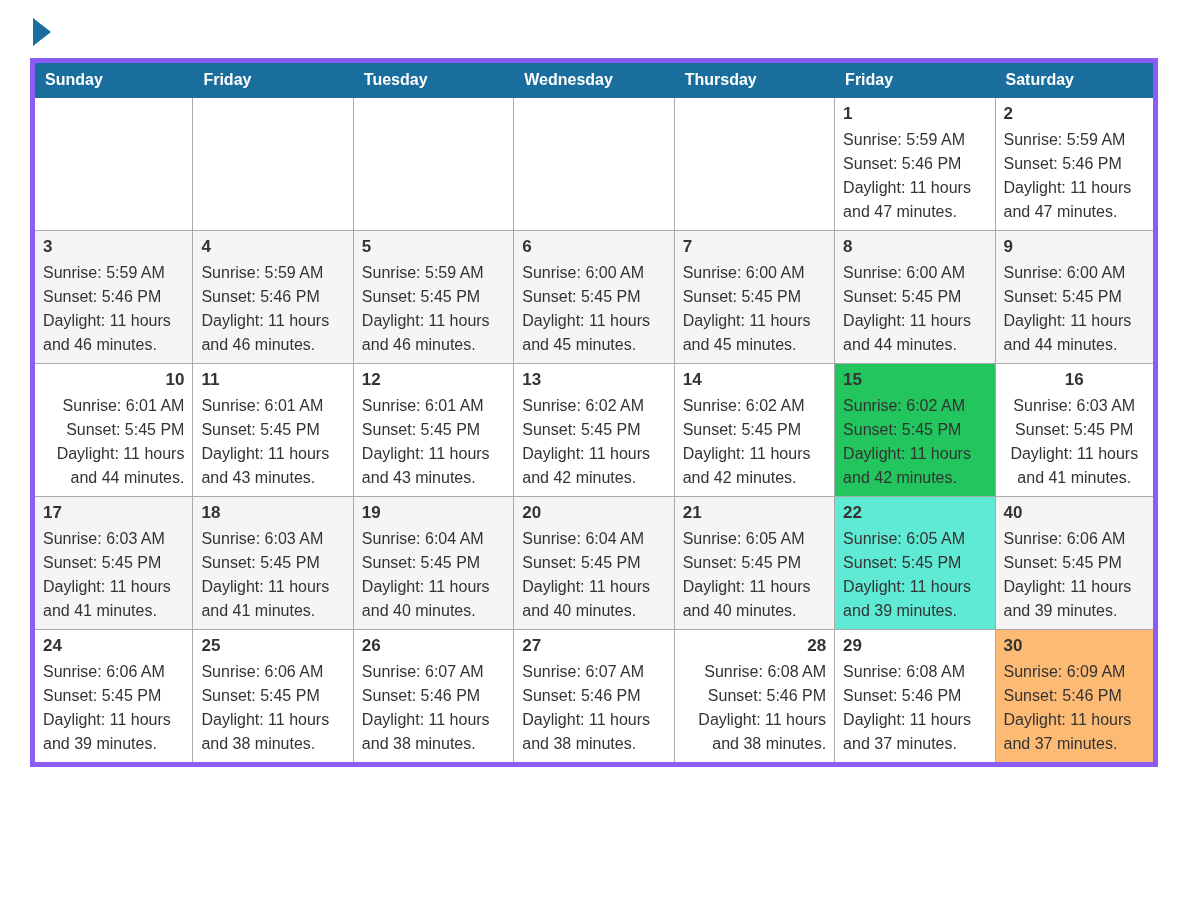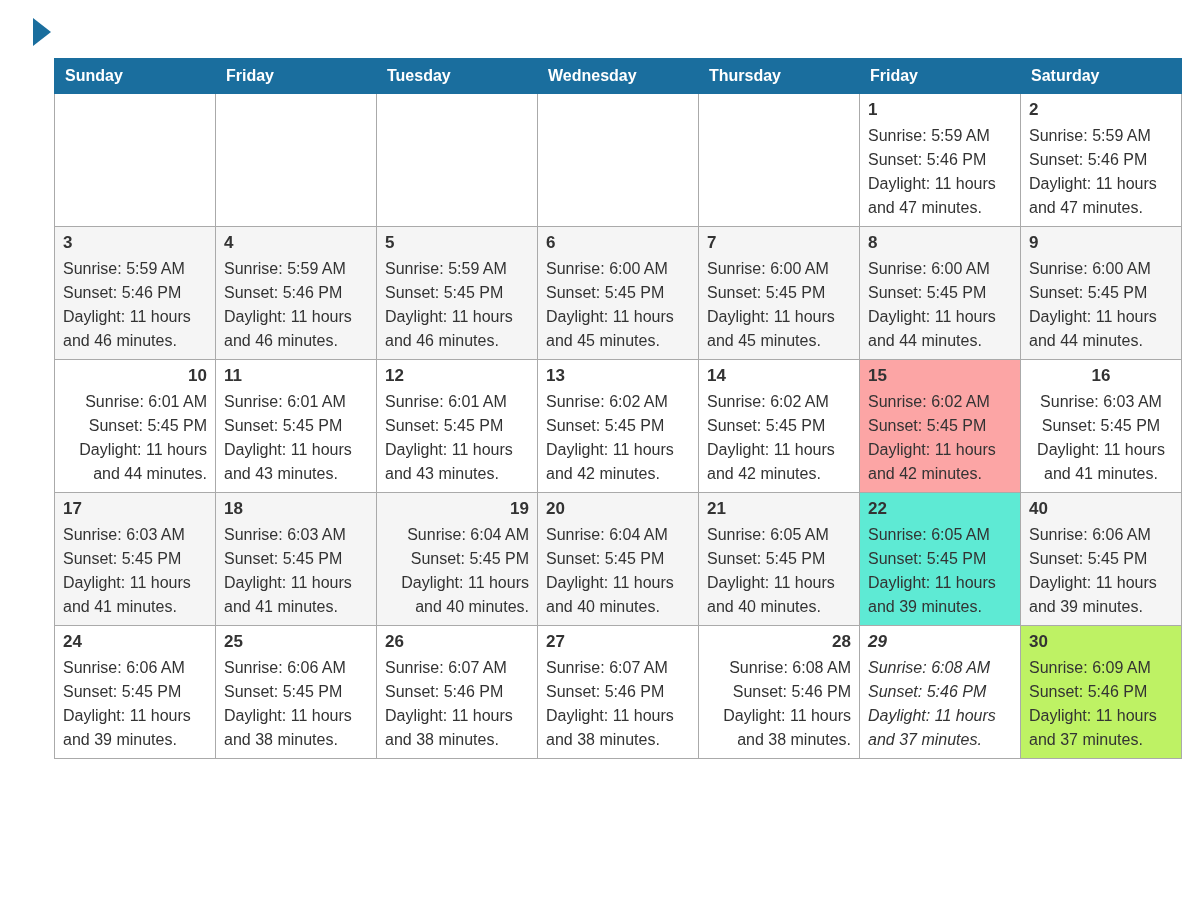--- a/index.html
+++ b/index.html
@@ -57,22 +57,21 @@
       line-height: 1.1;
     }
     .location {
       font-size: 22px;
       color: #555;
       margin-top: 4px;
     }
     .calendar {
       width: 100%;
       border-collapse: collapse;
-      border: 1px solid #8b5cf6;
-      margin-left: 24px;
+      border: 5px solid #8b5cf6;
     }
     .calendar th {
       background-color: #1a6e9e;
       color: #fff;
       padding: 8px 10px;
       font-size: 16px;
       font-weight: bold;
       text-align: left;
       border: 1px solid #1a6e9e;
     }
@@ -199,39 +198,39 @@
           <div class="day-info">Sunrise: 6:01 AM<br>Sunset: 5:45 PM<br>Daylight: 11 hours and 43 minutes.</div>
         </td>
         <td style="background-color: rgb(255, 255, 255);">
           <span class="day-number">13</span>
           <div class="day-info">Sunrise: 6:02 AM<br>Sunset: 5:45 PM<br>Daylight: 11 hours and 42 minutes.</div>
         </td>
         <td style="background-color: rgb(255, 255, 255);">
           <span class="day-number">14</span>
           <div class="day-info">Sunrise: 6:02 AM<br>Sunset: 5:45 PM<br>Daylight: 11 hours and 42 minutes.</div>
         </td>
-        <td style="background-color: #fca5a5;">
+        <td style="background-color: #22c55e;">
           <span class="day-number">15</span>
           <div class="day-info">Sunrise: 6:02 AM<br>Sunset: 5:45 PM<br>Daylight: 11 hours and 42 minutes.</div>
         </td>
         <td style="background-color: rgb(255, 255, 255); text-align: center;">
           <span class="day-number">16</span>
           <div class="day-info">Sunrise: 6:03 AM<br>Sunset: 5:45 PM<br>Daylight: 11 hours and 41 minutes.</div>
         </td>
       </tr>
       <tr>
         <td style="background-color: rgb(245, 245, 245);">
           <span class="day-number">17</span>
           <div class="day-info">Sunrise: 6:03 AM<br>Sunset: 5:45 PM<br>Daylight: 11 hours and 41 minutes.</div>
         </td>
         <td style="background-color: rgb(245, 245, 245);">
           <span class="day-number">18</span>
           <div class="day-info">Sunrise: 6:03 AM<br>Sunset: 5:45 PM<br>Daylight: 11 hours and 41 minutes.</div>
         </td>
-        <td style="background-color: rgb(245, 245, 245); text-align: right;">
+        <td style="background-color: rgb(245, 245, 245);">
           <span class="day-number">19</span>
           <div class="day-info">Sunrise: 6:04 AM<br>Sunset: 5:45 PM<br>Daylight: 11 hours and 40 minutes.</div>
         </td>
         <td style="background-color: rgb(245, 245, 245);">
           <span class="day-number">20</span>
           <div class="day-info">Sunrise: 6:04 AM<br>Sunset: 5:45 PM<br>Daylight: 11 hours and 40 minutes.</div>
         </td>
         <td style="background-color: rgb(245, 245, 245);">
           <span class="day-number">21</span>
           <div class="day-info">Sunrise: 6:05 AM<br>Sunset: 5:45 PM<br>Daylight: 11 hours and 40 minutes.</div>
@@ -259,23 +258,23 @@
           <div class="day-info">Sunrise: 6:07 AM<br>Sunset: 5:46 PM<br>Daylight: 11 hours and 38 minutes.</div>
         </td>
         <td style="background-color: rgb(255, 255, 255);">
           <span class="day-number">27</span>
           <div class="day-info">Sunrise: 6:07 AM<br>Sunset: 5:46 PM<br>Daylight: 11 hours and 38 minutes.</div>
         </td>
         <td style="background-color: rgb(255, 255, 255); text-align: right;">
           <span class="day-number">28</span>
           <div class="day-info">Sunrise: 6:08 AM<br>Sunset: 5:46 PM<br>Daylight: 11 hours and 38 minutes.</div>
         </td>
-        <td style="background-color: rgb(255, 255, 255); font-style: italic;">
+        <td style="background-color: rgb(255, 255, 255);">
           <span class="day-number">29</span>
           <div class="day-info">Sunrise: 6:08 AM<br>Sunset: 5:46 PM<br>Daylight: 11 hours and 37 minutes.</div>
         </td>
-        <td style="background-color: #bef264;">
+        <td style="background-color: #fdba74;">
           <span class="day-number">30</span>
           <div class="day-info">Sunrise: 6:09 AM<br>Sunset: 5:46 PM<br>Daylight: 11 hours and 37 minutes.</div>
         </td>
       </tr>
     </tbody>
 </table>
 
 </body></html>

